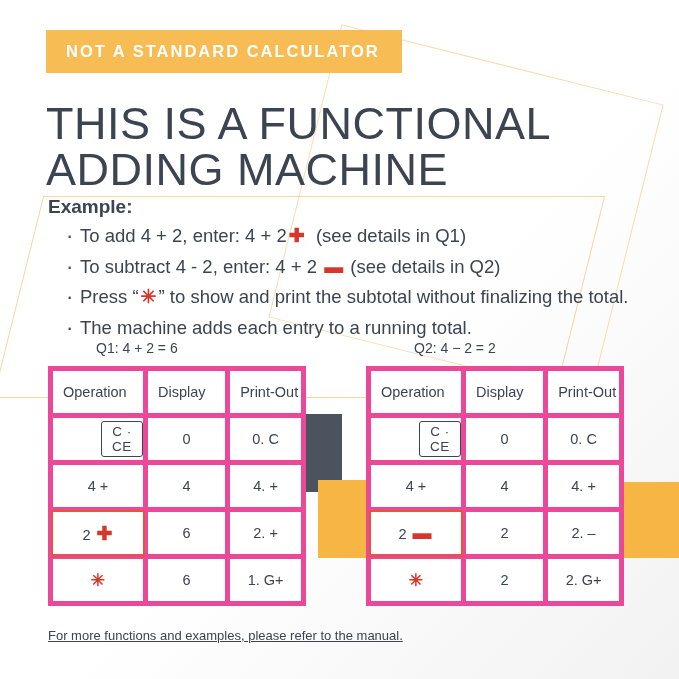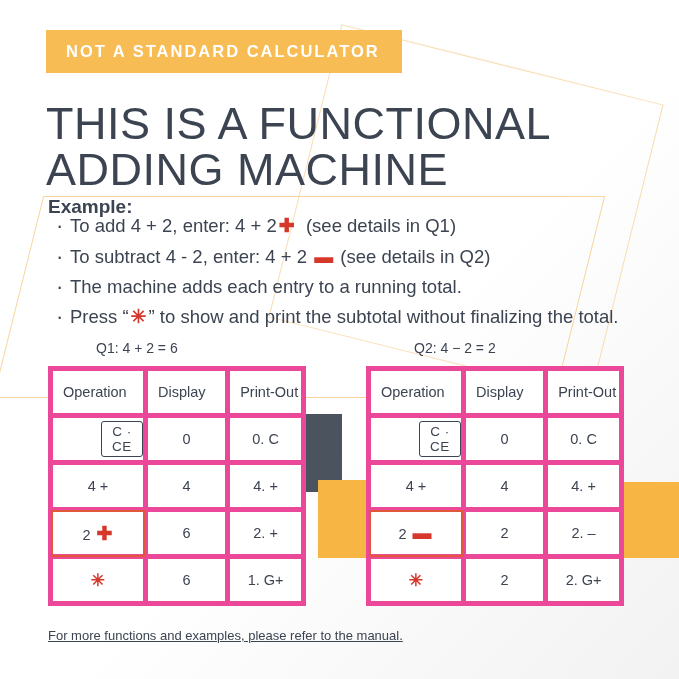--- a/index.html
+++ b/index.html
@@ -108,21 +108,21 @@
     font-size: 19px;
     color: #3c4451;
     font-weight: bold;
   }
 
   ul.bullets {
     position: absolute;
     left: 48px;
     top: 208px;
     width: 600px;
-    margin: 6px;
+    margin: 16px;
     padding: 0;
     list-style: none;
     font-size: 18.5px;
     color: #3c4451;
   }
   ul.bullets li {
     position: relative;
     padding-left: 16px;
     margin-bottom: 6px;
     line-height: 1.30;
@@ -227,24 +227,24 @@
     <div class="example-label">Example:</div>
 
     <ul class="bullets">
       <li>
         <span>To add 4 + 2, enter: 4 + 2</span><span class="sym sym-plus">✚</span>&nbsp; <span>(see details in Q1)</span>
       </li>
       <li>
         <span>To subtract 4 - 2, enter: 4 + 2</span> <span class="sym">▬</span> <span>(see details in Q2)</span>
       </li>
       <li>
-        <span>The machine adds each entry to a running total.</span>
+        <span>Press “</span><span class="sym">✳</span><span>” to show and print the subtotal without finalizing the total.</span>
       </li>
       <li>
-        <span>Press “</span><span class="sym">✳</span><span>” to show and print the subtotal without finalizing the total.</span>
+        <span>The machine adds each entry to a running total.</span>
       </li>
     </ul>
 
     <div class="qcap qcap-1">Q1: 4 + 2 = 6</div>
     <div class="qcap qcap-2">Q2: 4 − 2 = 2</div>
 
     <table class="tbl t1">
       <thead>
         <tr>
           <th>Operation</th>

